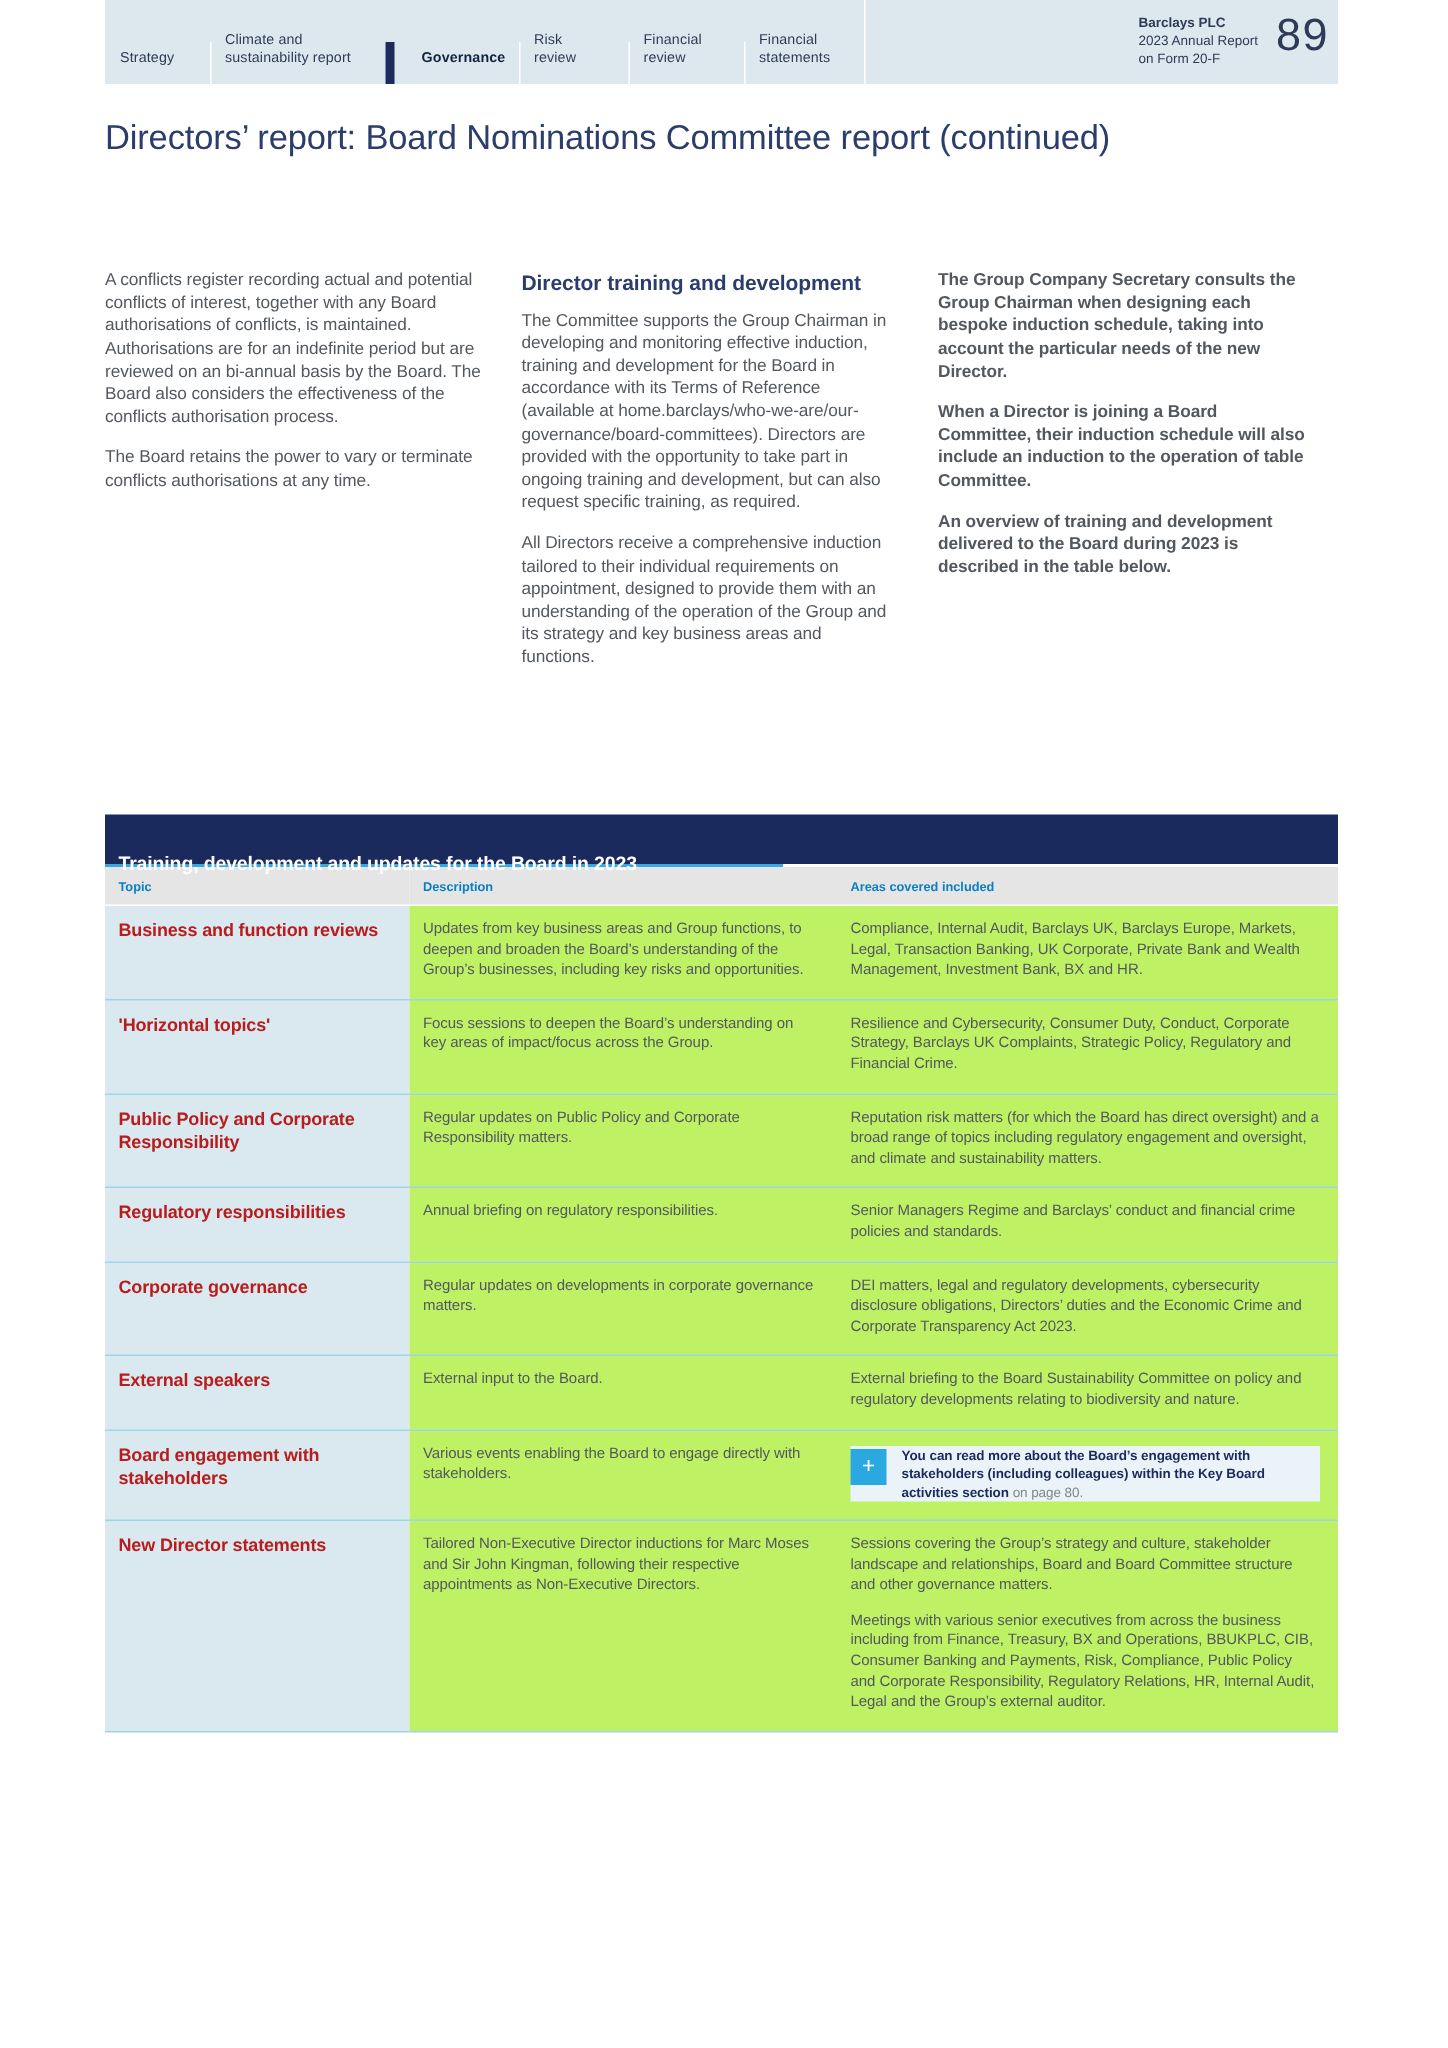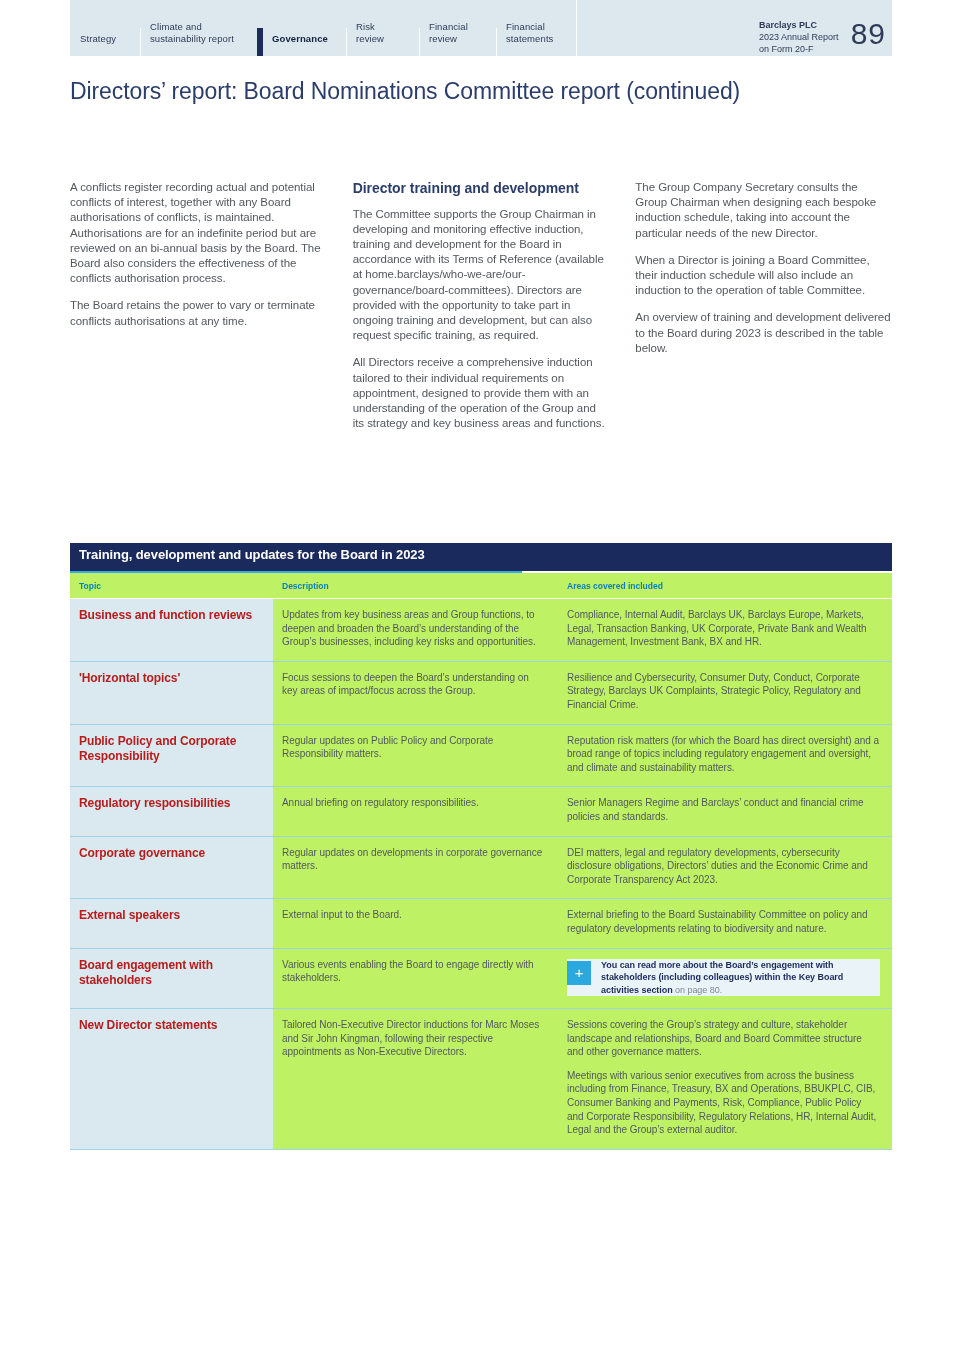--- a/index.html
+++ b/index.html
@@ -44,20 +44,21 @@
     position: absolute;
     left: 0;
     top: 0;
     bottom: 0;
     width: 1px;
     background: #ffffff;
   }
   .nav-tab.active {
     font-weight: bold;
     color: #12233f;
+    justify-content: center;
   }
   .nav-tab.active::after {
     content: "";
     position: absolute;
     left: 0;
     top: 0;
     bottom: 0;
     width: 6px;
     background: #1d2a5c;
   }
@@ -78,21 +79,21 @@
     position: absolute;
     left: 0;
     top: 0;
     bottom: 0;
     width: 1px;
     background: #ffffff;
   }
   .nav-meta {
     display: flex;
     align-items: flex-start;
-    padding-top: 19px;
+    padding-top: 9px;
     padding-right: 6px;
   }
   .meta-text {
     text-align: left;
     font-size: 9px;
     line-height: 12px;
     color: #2e3b58;
     padding-right: 12px;
   }
   .meta-text .bold { font-weight: bold; display: block; }
@@ -124,21 +125,21 @@
     left: 70px;
     top: 180px;
     width: 822px;
     display: flex;
     gap: 0;
   }
   .col {
     width: 256px;
     margin-right: 27px;
   }
-  .col:last-child { margin-right: 1px; }
+  .col:last-child { margin-right: 16px; font-weight: bold; }
   .col h2 {
     margin: 0 0 9px 0;
     font-size: 14px;
     line-height: 17.5px;
     font-weight: bold;
     color: #2b3d6b;
     letter-spacing: -0.05px;
   }
   .col p {
     margin: 0 0 12px 0;
@@ -154,21 +155,21 @@
     position: absolute;
     left: 70px;
     top: 543px;
     width: 822px;
   }
   .table-banner {
     background: #1b2a5c;
     color: #ffffff;
     font-size: 13px;
     font-weight: bold;
-    padding: 4px 9px 8px 9px;
+    padding: 25px 9px 8px 9px;
     box-sizing: border-box;
     height: 28px;
     letter-spacing: -0.1px;
   }
   .table-banner-underline {
     height: 2px;
     width: 452px;
     background: #37a8e0;
   }
   .tbl {
@@ -179,21 +180,21 @@
   .tbl col.c1 { width: 203px; }
   .tbl col.c2 { width: 285px; }
   .tbl col.c3 { width: 334px; }
 
   .tbl thead th {
     text-align: left;
     font-size: 8.5px;
     font-weight: bold;
     color: #0a7fc4;
     padding: 8px 9px 7px 9px;
-    background: #bef264;
+    background: #e5e5e5;
     border-bottom: 1px solid #ffffff;
     letter-spacing: 0px;
   }
   .tbl tbody td {
     vertical-align: top;
     padding: 9px 12px 12px 9px;
     font-size: 10px;
     line-height: 13.6px;
     color: #53585f;
     background: #bef264;

